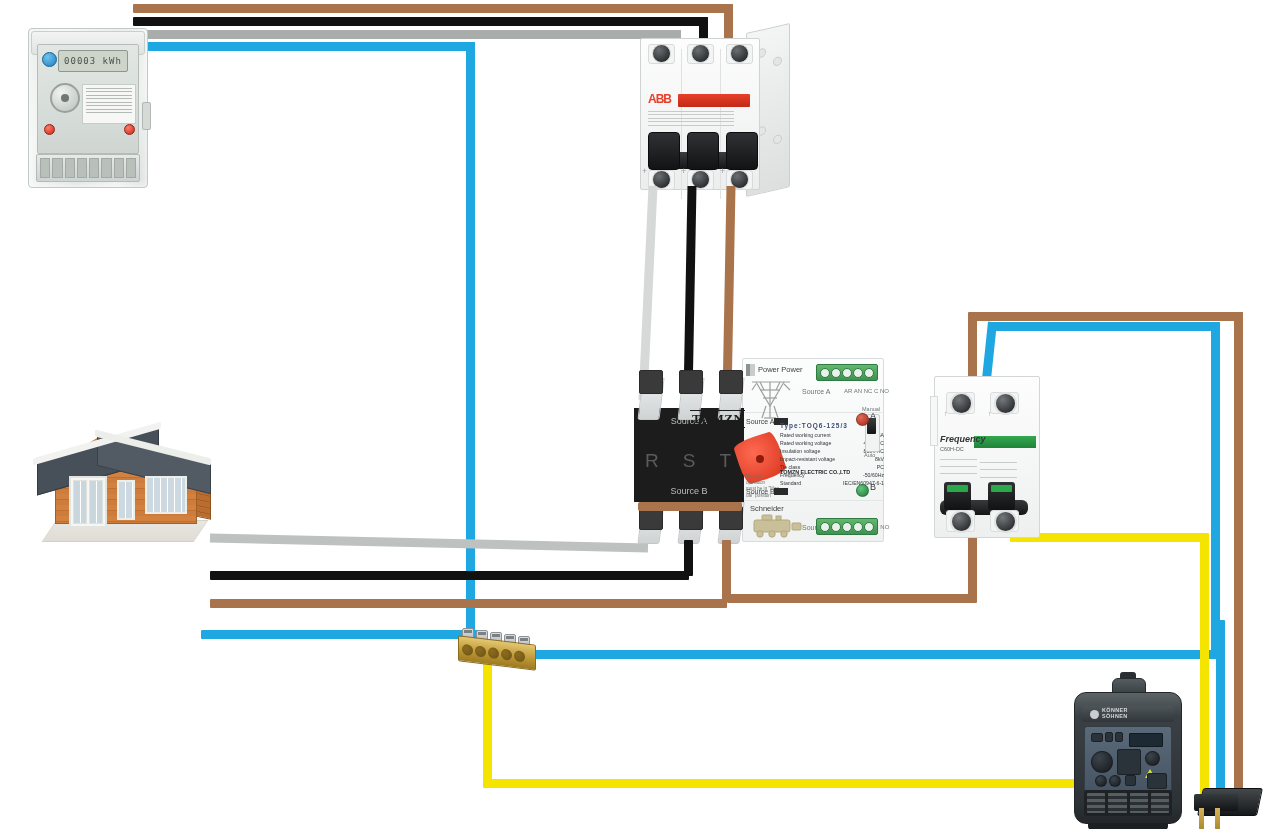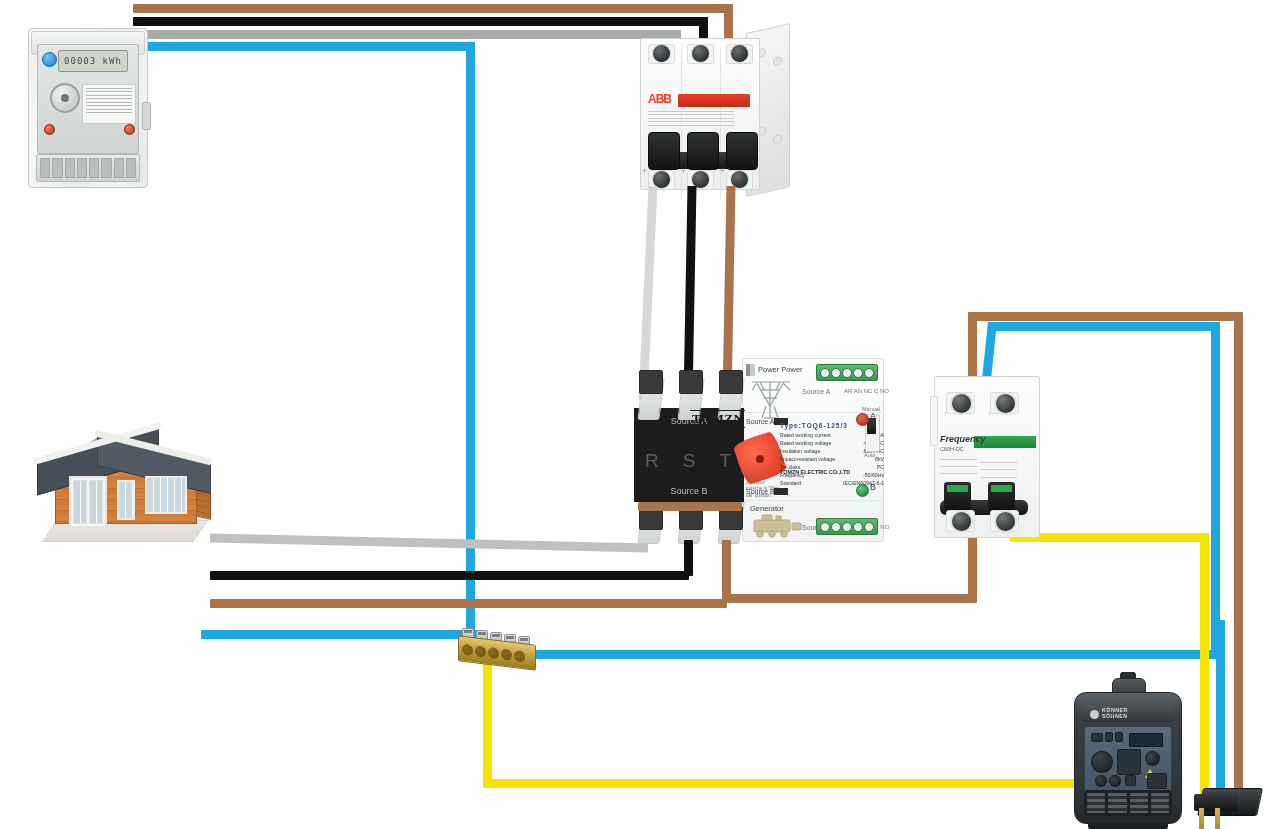--- a/index.html
+++ b/index.html
@@ -319,21 +319,21 @@
     <div class="selector" style="left:231px;top:56px;">
         <b style="top:3px;"></b>
       </div>
     <div class="lbl" style="left:228px;top:48px;font-size:5.5px;">Manual</div>
     <div class="lbl" style="left:230px;top:94px;font-size:5.5px;">Auto</div>
     <div class="ledind" style="left:222px;top:55px;background:radial-gradient(circle at 35% 30%,#e06a5a,#a8281a);"></div>
     <div class="ledtxt" style="left:236px;top:53px;">A</div>
     <div class="ledind" style="left:222px;top:126px;background:radial-gradient(circle at 35% 30%,#63c77e,#217a3b);"></div>
     <div class="ledtxt" style="left:236px;top:124px;">B</div>
 
-    <div class="lbl dark" style="left:116px;top:146px;font-size:7.5px;">Generator</div>
+    <div class="lbl dark" style="left:116px;top:146px;font-size:7.5px;">Schneider</div>
     <svg class="gen" viewBox="0 0 56 26" style="left:114px;top:154px;">
       <g fill="#c9c09a" stroke="#b3a97f" stroke-width="1">
         <rect x="6" y="8" width="36" height="12" rx="2"></rect>
         <rect x="14" y="3" width="10" height="5" rx="1"></rect>
         <circle cx="12" cy="22" r="3.2"></circle>
           <circle cx="24" cy="22" r="3.2"></circle>
           <circle cx="36" cy="22" r="3.2"></circle>
         <rect x="44" y="11" width="9" height="7" rx="1"></rect>
         <rect x="28" y="4" width="5" height="4"></rect>
       </g>

